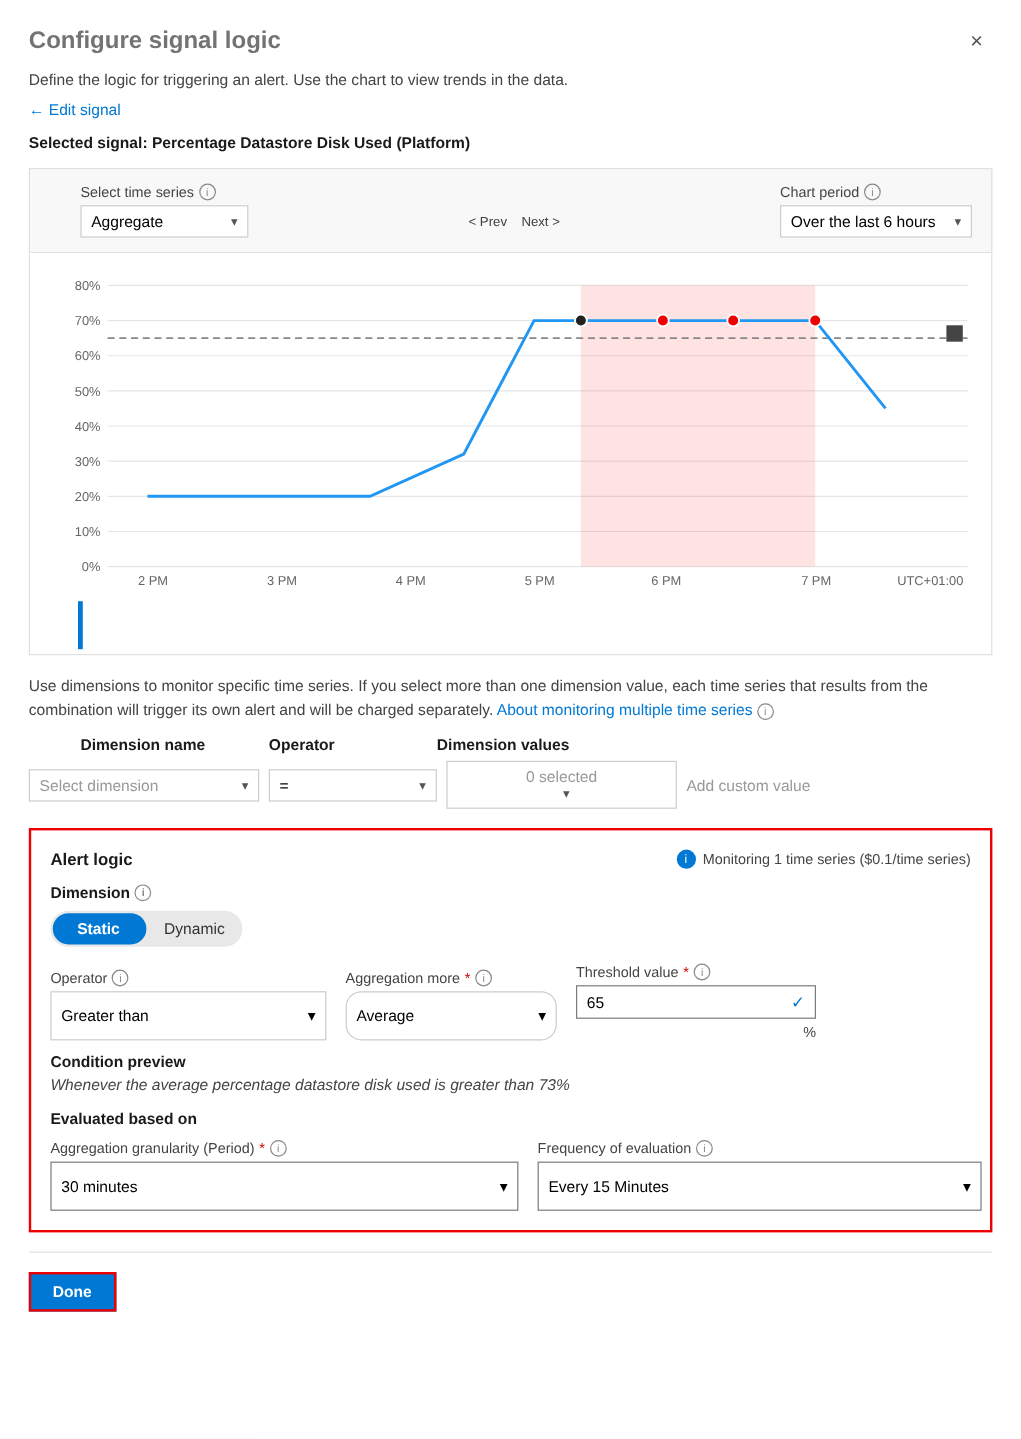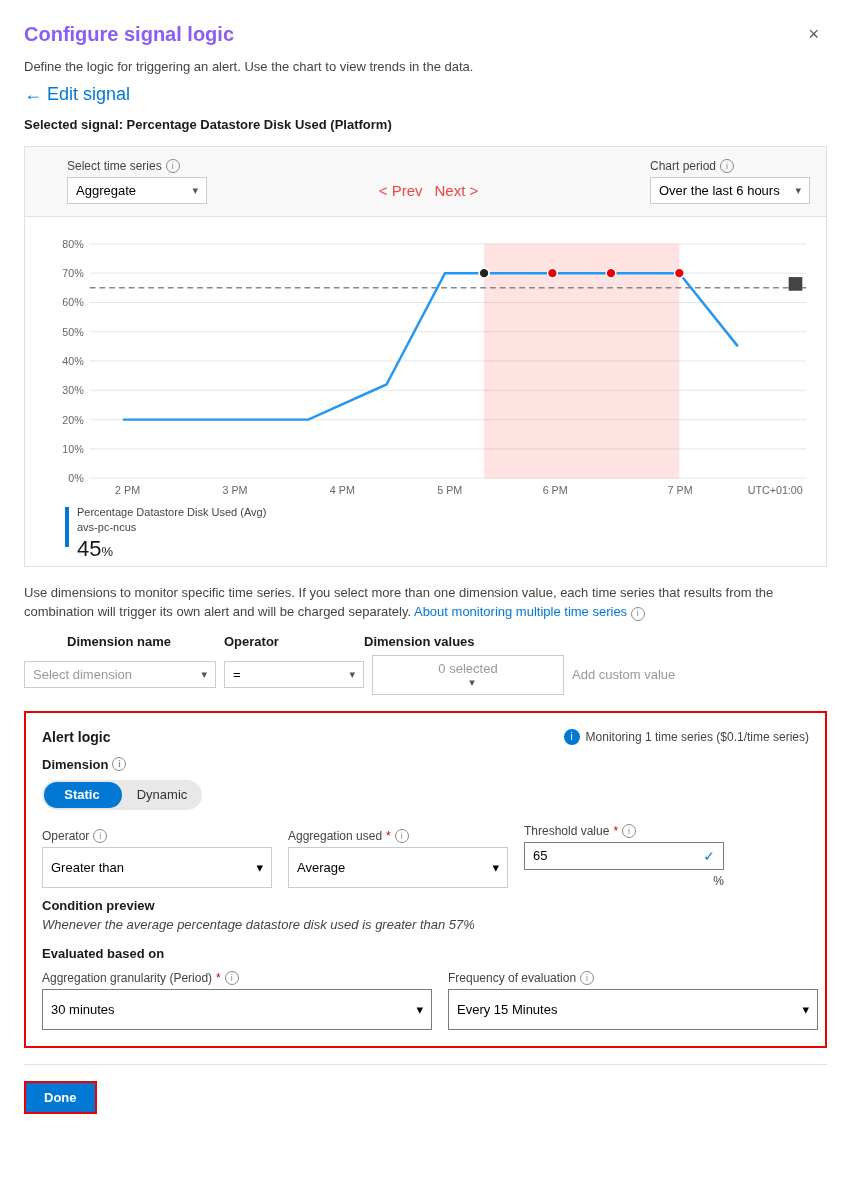--- a/index.html
+++ b/index.html
@@ -21,38 +21,38 @@
     }
     .panel-header {
       display: flex;
       justify-content: space-between;
       align-items: center;
       margin-bottom: 10px;
     }
     .panel-title {
       font-size: 20px;
       font-weight: 600;
-      color: #8b5cf6;
+      color: #737373;
     }
     .close-btn {
       font-size: 18px;
       cursor: pointer;
       color: #555;
       background: none;
       border: none;
       padding: 4px 8px;
     }
     .subtitle {
       color: #444;
       font-size: 13px;
       margin-bottom: 10px;
     }
     .edit-signal-link {
       color: #0078d4;
-      font-size: 18px;
+      font-size: 13px;
       cursor: pointer;
       display: inline-block;
       margin-bottom: 12px;
       text-decoration: none;
     }
     .edit-signal-link:before { content: '← '; }
     .selected-signal {
       font-size: 13px;
       font-weight: 600;
       color: #1a1a1a;
@@ -107,23 +107,23 @@
     .select-box .chevron { color: #555; font-size: 11px; margin-left: 8px; }
     .nav-btns {
       display: flex;
       align-items: center;
       gap: 12px;
       flex: 1;
       justify-content: center;
       padding-top: 18px;
     }
     .nav-btn {
-      color: #ef4444;
-      cursor: pointer;
-      font-size: 15px;
+      color: #404040;
+      cursor: pointer;
+      font-size: 11px;
       background: none;
       border: none;
     }
     .chart-period-group {
       display: flex;
       flex-direction: column;
       gap: 4px;
       margin-left: auto;
     }
     .chart-period-select {
@@ -324,21 +324,21 @@
       border: 1px solid #ccc;
       padding: 12px 8px;
       font-size: 13px;
       display: flex;
       align-items: center;
       justify-content: space-between;
       cursor: pointer;
       background: #fff;
     }
     .form-select-wide { width: 230px; }
-    .form-select-med { width: 220px; }
+    .form-select-med { width: 176px; border-radius: 13px; }
     .threshold-input-box {
       border: 1px solid #7b7b7b;
       padding: 5px 8px;
       font-size: 13px;
       width: 200px;
       display: flex;
       align-items: center;
       justify-content: space-between;
       background: #fff;
     }
@@ -488,25 +488,20 @@
         <text x="302" y="270" font-size="11" fill="#666">4 PM</text>
         <text x="412" y="270" font-size="11" fill="#666">5 PM</text>
         <text x="520" y="270" font-size="11" fill="#666">6 PM</text>
         <text x="648" y="270" font-size="11" fill="#666">7 PM</text>
         <text x="730" y="270" font-size="11" fill="#666">UTC+01:00</text>
       </svg>
     </div>
 
     <div class="chart-legend">
       <div class="legend-color-bar"></div>
-      <div>
-        <div class="legend-text">Percentage Datastore Disk Used (Avg)</div>
-        <div class="legend-text">avs-pc-ncus</div>
-        <span class="legend-value">45</span><span class="legend-pct">%</span>
-      </div>
     </div>
   </div>
 
   
   <div style="margin-bottom:14px;">
     <p class="section-desc">
       <span>Use dimensions to monitor specific time series. If you select more than one dimension value, each time series that results from the combination will trigger its own alert and will be charged separately.</span>
       <a>About monitoring multiple time series</a>
       <span class="info-icon">i</span>
     </p>
@@ -559,21 +554,21 @@
           <span>Operator</span>
           <span class="info-icon">i</span>
         </span>
         <div class="form-select form-select-wide">
           <span>Greater than</span>
           <span class="chevron">▾</span>
         </div>
       </div>
       <div class="form-group">
         <span class="form-label">
-          <span>Aggregation used</span>
+          <span>Aggregation more</span>
           <span class="required-star">*</span>
           <span class="info-icon">i</span>
         </span>
         <div class="form-select form-select-med">
           <span>Average</span>
           <span class="chevron">▾</span>
         </div>
       </div>
       <div class="form-group">
         <span class="form-label">
@@ -583,21 +578,21 @@
         </span>
         <div class="threshold-input-box">
           <span>65</span>
           <span class="check-icon">✓</span>
         </div>
         <div class="pct-label">%</div>
       </div>
     </div>
 
     <div class="condition-preview-title">Condition preview</div>
-    <div class="condition-preview-text">Whenever the average percentage datastore disk used is greater than 57%</div>
+    <div class="condition-preview-text">Whenever the average percentage datastore disk used is greater than 73%</div>
 
     <div class="evaluated-title">Evaluated based on</div>
     <div class="form-row-2">
       <div class="form-group">
         <span class="form-label">
           <span>Aggregation granularity (Period)</span>
           <span class="required-star">*</span>
           <span class="info-icon">i</span>
         </span>
         <div class="form-select form-select-purple" style="width:390px;">

